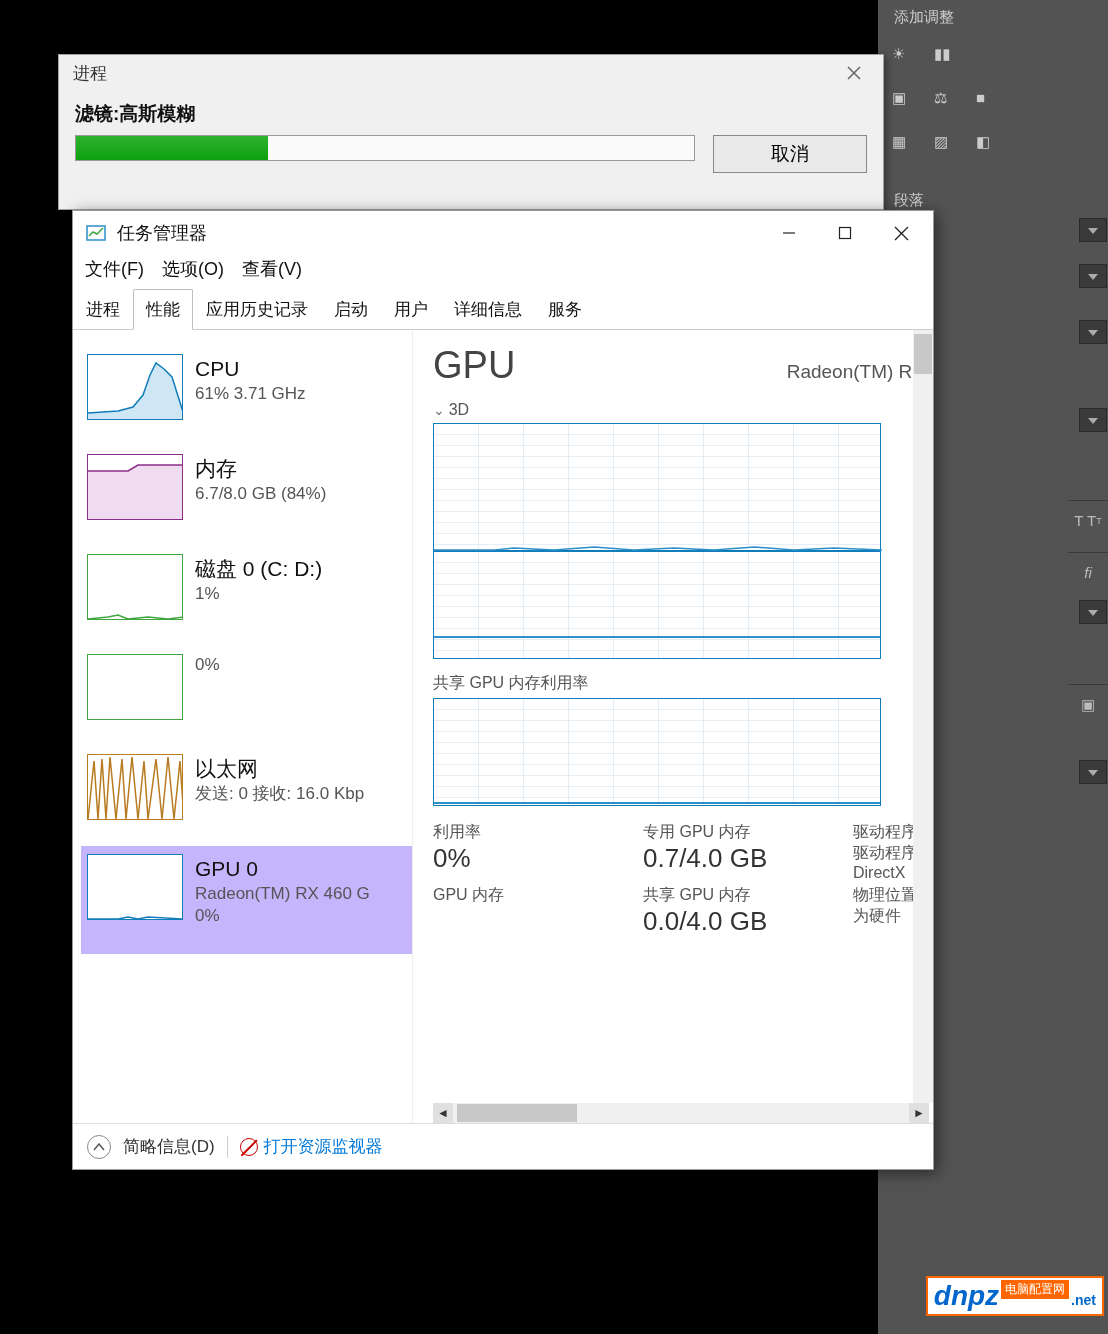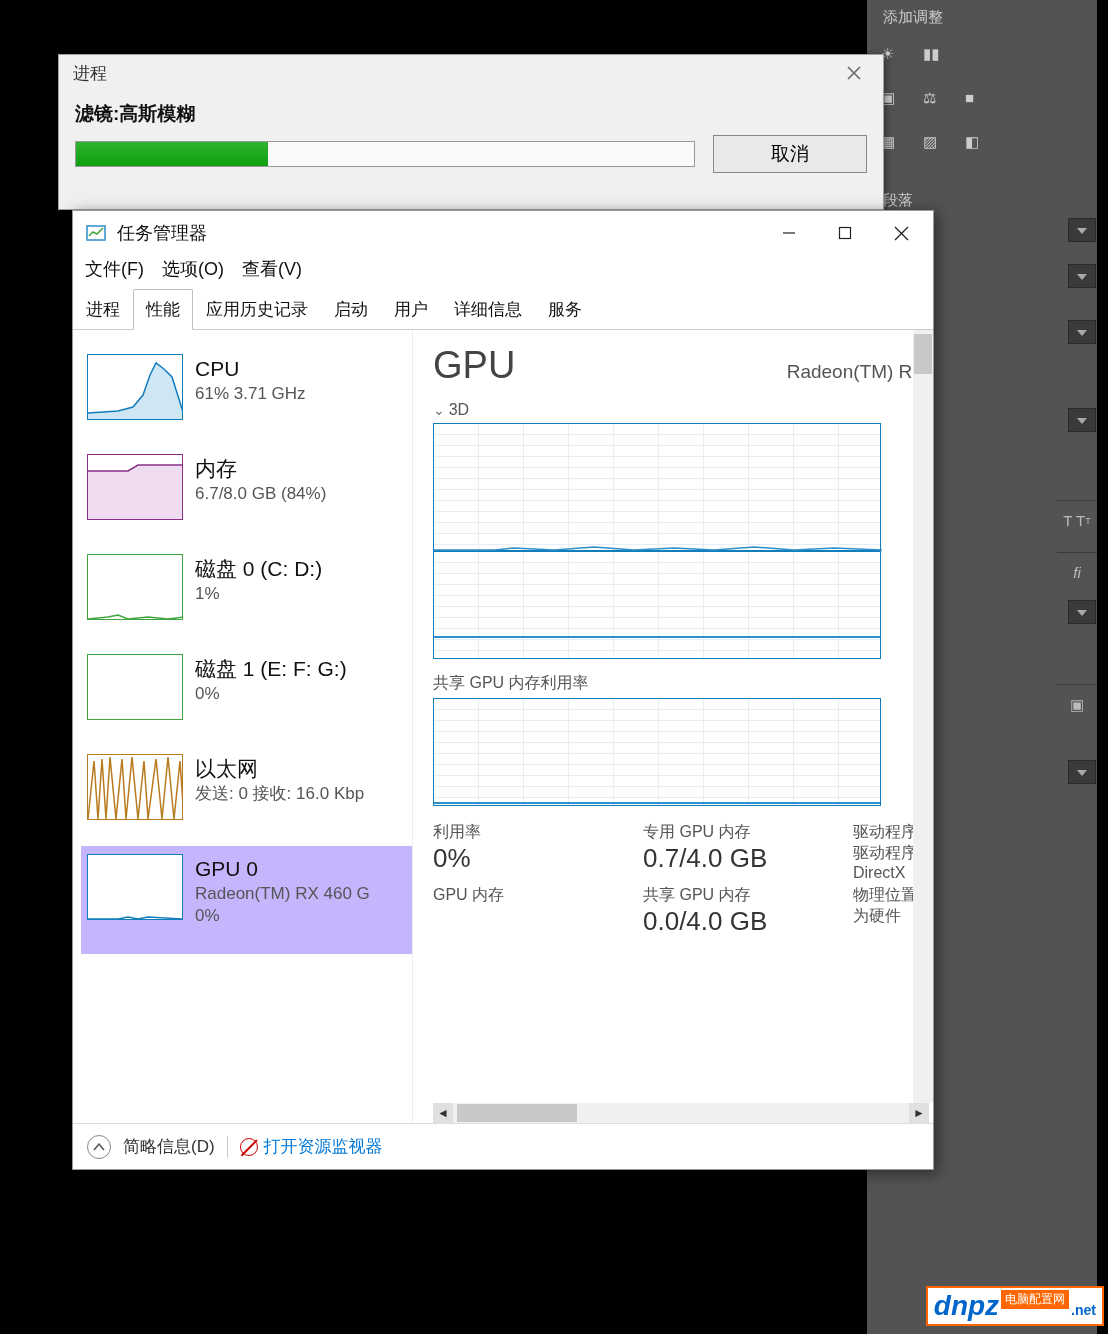--- a/index.html
+++ b/index.html
@@ -1,32 +1,32 @@
 <!DOCTYPE html>
 <html><head>
 <meta charset="utf-8">
 <style>
 * { box-sizing: border-box; margin: 0; padding: 0; font-family: "Microsoft YaHei", "Segoe UI", sans-serif; }
 body { width: 1108px; height: 1334px; background: #000; position: relative; overflow: hidden; }
 
 
-.ps-panel { position: absolute; top: 0; right: 11px; width: 230px; height: 100%; background: #535353; color: #ccc; font-size: 15px; }
+.ps-panel { position: absolute; top: 0; right: 0; width: 230px; height: 100%; background: #535353; color: #ccc; font-size: 15px; }
 .ps-title { padding: 8px 16px; background: #535353; }
 .ps-icons-row { display: flex; gap: 18px; padding: 10px 14px; }
 .ps-icon { width: 24px; height: 24px; display: inline-block; }
 .ps-dropdown { position: absolute; width: 28px; height: 24px; background: #3a3a3a; border: 1px solid #2a2a2a; right: 1px; }
 .ps-drop-arrow { width: 0; height: 0; border-left: 5px solid transparent; border-right: 5px solid transparent; border-top: 6px solid #aaa; margin: 9px auto; }
 .ps-side-tool { position: absolute; right: 0; width: 40px; height: 40px; background: #535353; border-top: 1px solid #3a3a3a; display: flex; align-items: center; justify-content: center; color: #bbb; }
 
 
 .progress-dialog { position: absolute; top: 54px; left: 58px; width: 826px; height: 156px; background: #f0f0f0; border: 1px solid #a0a0a0; box-shadow: 2px 2px 8px rgba(0,0,0,0.4); }
 .progress-titlebar { display: flex; justify-content: space-between; align-items: center; height: 36px; padding: 0 14px; font-size: 17px; color: #333; }
 .progress-close { width: 30px; height: 20px; display: flex; align-items: center; justify-content: center; color: #555; cursor: pointer; }
 .progress-label { padding: 10px 16px 8px; font-size: 19px; font-weight: 600; color: #111; }
-.progress-bar-row { display: flex; align-items: center; padding: 0 16px; gap: 18px; }
+.progress-bar-row { display: flex; padding: 0 16px; gap: 18px; }
 .progress-track { flex: 1; height: 26px; background: #fafafa; border: 1px solid #999; position: relative; }
 .progress-fill { height: 100%; background: linear-gradient(to bottom, #2fb32f, #0da00d); }
 .cancel-btn { width: 154px; height: 38px; background: #e9e9e9; border: 1px solid #888; font-size: 19px; cursor: pointer; }
 
 
 .task-mgr { position: absolute; top: 210px; left: 72px; width: 862px; height: 960px; background: #fff; border: 1px solid #999; box-shadow: 3px 3px 14px rgba(0,0,0,0.5); display: flex; flex-direction: column; }
 .tm-titlebar { display: flex; align-items: center; height: 44px; padding: 0 4px 0 12px; }
 .tm-icon { width: 22px; height: 22px; margin-right: 10px; display: inline-block; }
 .tm-title { flex: 1; font-size: 18px; color: #111; }
 .tm-win-btn { width: 56px; height: 40px; display: flex; align-items: center; justify-content: center; cursor: pointer; color: #222; }
@@ -68,21 +68,21 @@
 
 .tm-footer { display: flex; align-items: center; height: 46px; border-top: 1px solid #ddd; padding: 0 14px; gap: 12px; font-size: 17px; }
 .footer-chevron { width: 24px; height: 24px; border: 1px solid #888; border-radius: 50%; display: flex; align-items: center; justify-content: center; color: #555; cursor: pointer; }
 .footer-link { color: #333; cursor: pointer; }
 .footer-divider { width: 1px; height: 22px; background: #ccc; }
 .footer-open { color: #0078d7; cursor: pointer; display: flex; align-items: center; gap: 6px; }
 .no-ring { width: 18px; height: 18px; border: 1.5px solid #c00; border-radius: 50%; position: relative; }
 .no-ring::after { content: ""; position: absolute; width: 22px; height: 1.5px; background: #c00; top: 8px; left: -3px; transform: rotate(-45deg); }
 
 
-.watermark { position: absolute; bottom: 8px; right: 4px; background: #fff; border: 2px solid #f60; padding: 2px 6px; font-size: 28px; font-weight: bold; font-style: italic; color: #0066cc; }
+.watermark { position: absolute; bottom: 18px; right: 4px; background: #fff; border: 2px solid #f60; padding: 2px 6px; font-size: 28px; font-weight: bold; font-style: italic; color: #0066cc; }
 .watermark .tag { display: inline-block; background: #f60; color: #fff; font-size: 12px; padding: 1px 4px; vertical-align: top; margin-left: 2px; font-style: normal; font-weight: normal; }
 .watermark .net { font-size: 14px; color: #0066cc; font-style: normal; margin-left: 2px; }
 </style>
 </head>
 <body>
 
 <div class="ps-panel">
   <div class="ps-title">添加调整</div>
   <div class="ps-icons-row">
     <span class="ps-icon">☀</span>
@@ -225,21 +225,20 @@
         </div>
       </div>
 
       <div class="perf-item">
         <div class="perf-graph" style="border-color:#3fa63f">
           <svg width="96" height="66" viewBox="0 0 96 66">
               <path d="M0 65 L96 65" stroke="#3fa63f" stroke-width="1.5" fill="none"></path>
             </svg>
         </div>
         <div class="perf-info">
-          <div class="perf-name">磁盘 1 (E: F: G:)</div>
           <div class="perf-sub">0%</div>
         </div>
       </div>
 
       <div class="perf-item">
         <div class="perf-graph" style="border-color:#b87b1f">
           <svg width="96" height="66" viewBox="0 0 96 66">
               <path d="M0 64 L6 6 L10 64 L14 4 L18 64 L22 2 L28 64 L34 4 L38 64 L44 2 L50 64 L56 6 L60 64 L68 4 L74 64 L80 2 L86 64 L92 6 L96 64" stroke="#b87b1f" stroke-width="1.5" fill="none"></path>
             </svg>
         </div>

